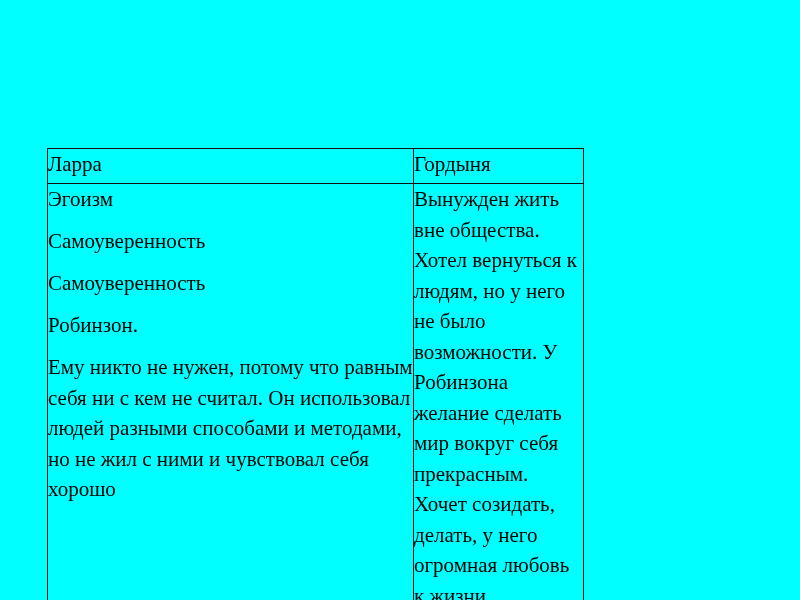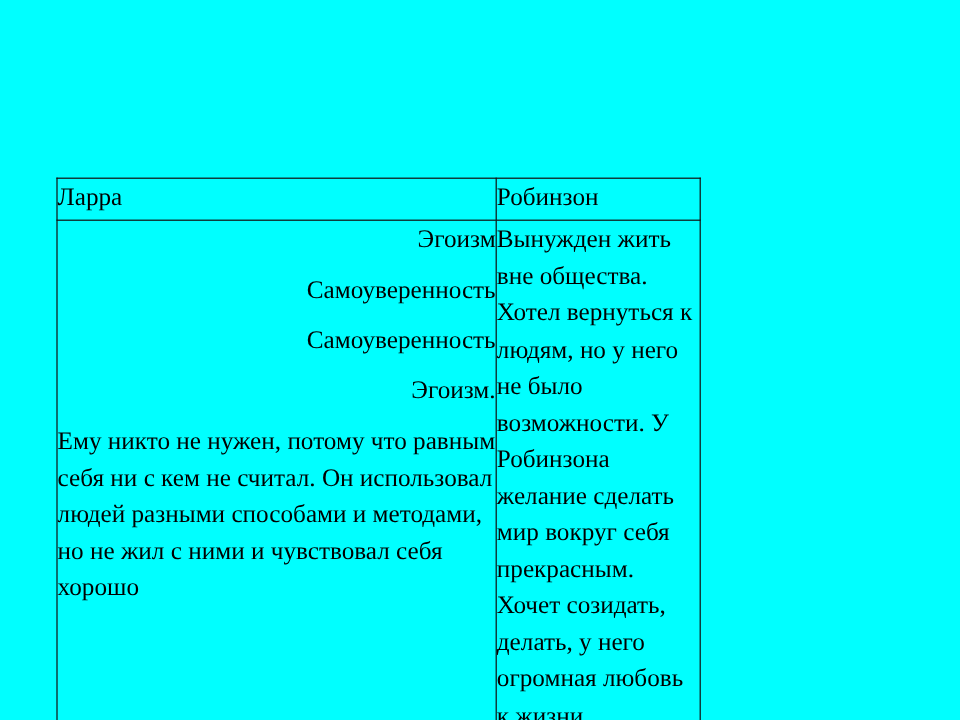--- a/index.html
+++ b/index.html
@@ -23,43 +23,43 @@
       text-align: left;
       font-weight: normal;
       font-size: 21px;
       line-height: 30px;
       padding: 0;
     }
     th.h { height: 34px; padding: 3px 0 0 12px; font-size: 21px; }
     tr.head th { height: 34px; }
     td.body1 { padding: 4px 6px 0 6px; }
     td.body2 { padding: 4px 4px 0 6px; }
-    .item { margin: 0 0 12px 13px; text-align: right; }
+    .item { margin: 0 0 12px 0; }
     .para { margin: 0; line-height: 30.5px; }
   </style>
 </head>
 <body>
 
 <div class="slide">
   <table class="cmp">
     <colgroup>
         <col style="width:366px">
         <col style="width:170px">
       </colgroup>
     <tbody>
         <tr class="head">
       <th class="h">Ларра</th>
-      <th class="h">Робинзон</th>
+      <th class="h">Гордыня</th>
     </tr>
     <tr>
       <td class="body1">
         <p class="item">Эгоизм</p>
         <p class="item">Самоуверенность</p>
         <p class="item">Самоуверенность</p>
-        <p class="item">Эгоизм.</p>
+        <p class="item">Робинзон.</p>
         <p class="para">Ему никто не нужен, потому что равным себя ни с кем не считал. Он использовал людей разными способами и методами, но не жил с ними и чувствовал себя хорошо</p>
       </td>
       <td class="body2">
         <p class="para">Вынужден жить вне общества. Хотел вернуться к людям, но у него не было возможности. У Робинзона желание сделать мир вокруг себя прекрасным. Хочет созидать, делать, у него огромная любовь к жизни.</p>
       </td>
     </tr>
   </tbody>
     </table>
 </div>
 

